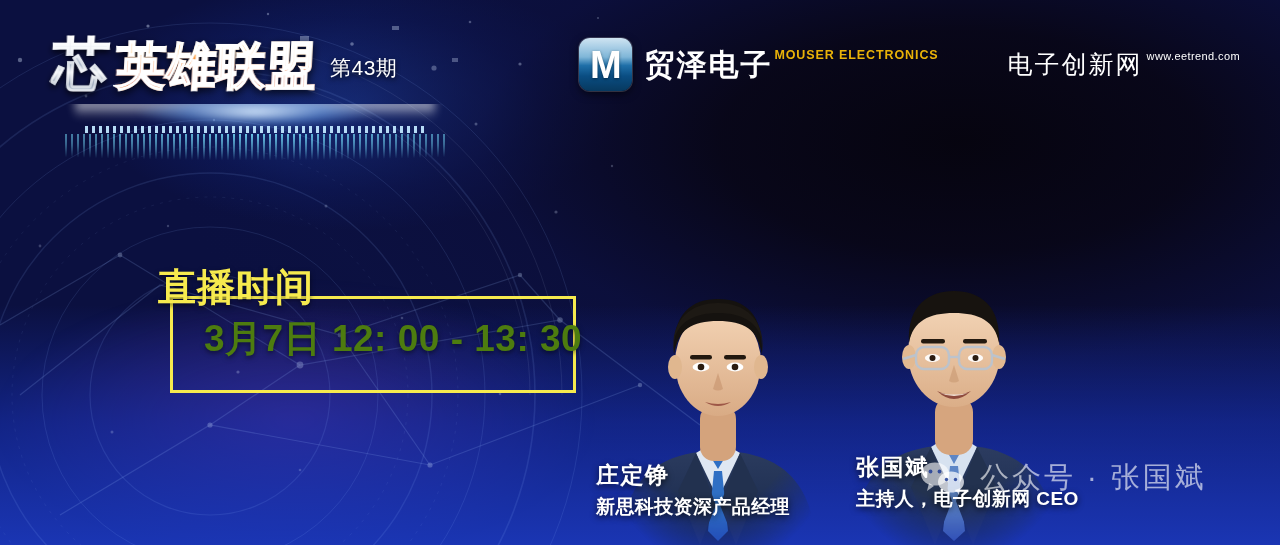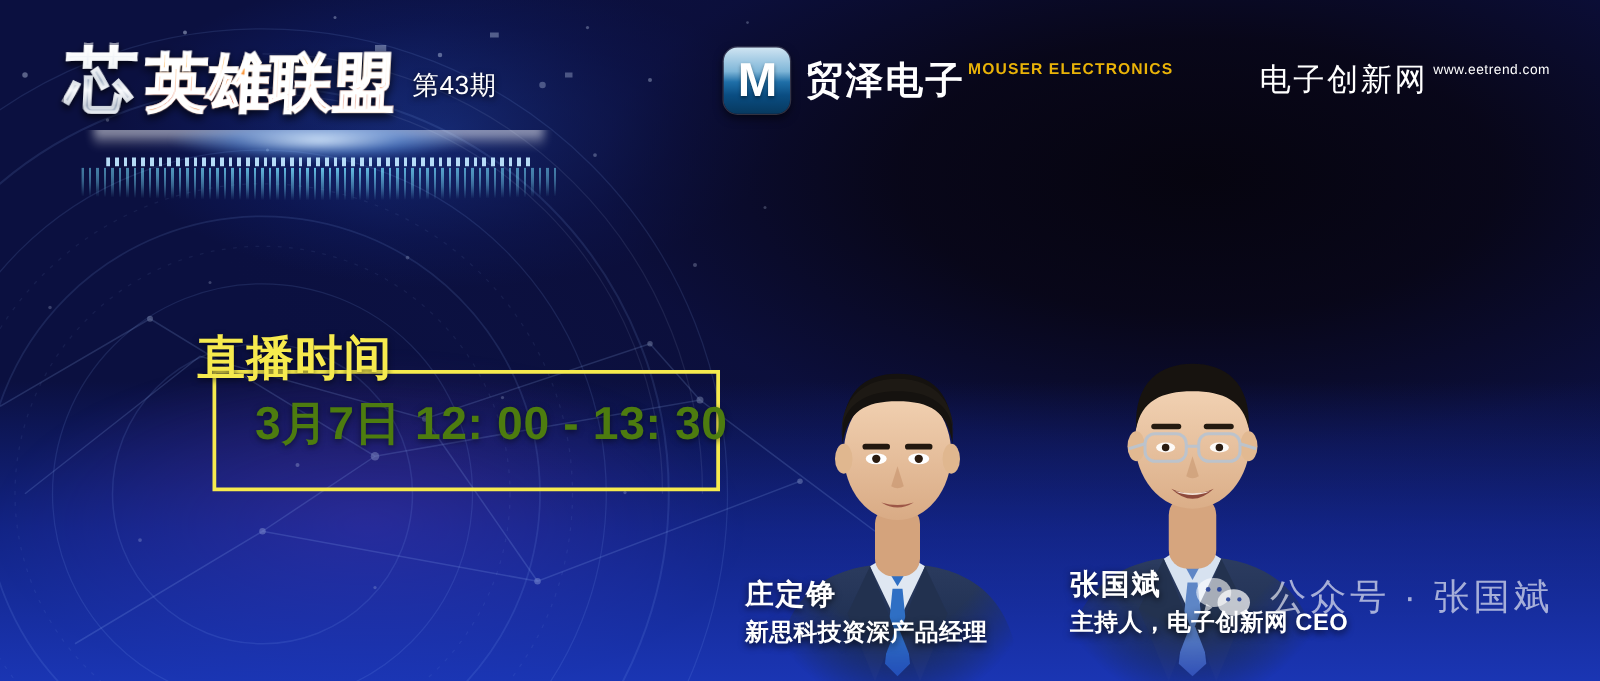--- a/index.html
+++ b/index.html
@@ -177,21 +177,21 @@
 
   
   .caption{position:absolute;color:#ffffff;text-shadow:0 2px 6px rgba(0,0,0,.75);margin-left:28px;}
   .cap-name{font-size:23px;font-weight:bold;letter-spacing:1.5px;line-height:1.2;}
   .cap-role{font-size:19px;font-weight:bold;letter-spacing:.4px;margin-top:6px;line-height:1.2;}
   .cap-1{left:568px;top:462px;}
   .cap-2{left:828px;top:454px;}
 
   
   .watermark{
-    position:absolute;left:956px;top:458px;
+    position:absolute;left:920px;top:458px;
     display:flex;align-items:center;gap:14px;
     color:rgba(255,255,255,.60);
   }
   .wm-wechat{position:relative;width:46px;height:34px;flex:0 0 auto;}
   .wm-text{font-size:29px;letter-spacing:3px;white-space:nowrap;color:rgba(255,255,255,.62);}
 </style>
 </head>
 <body>
 
 <div id="stage">

